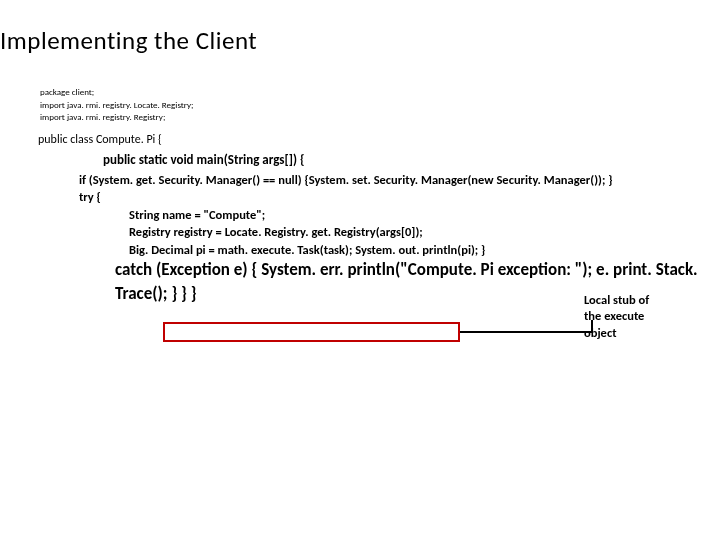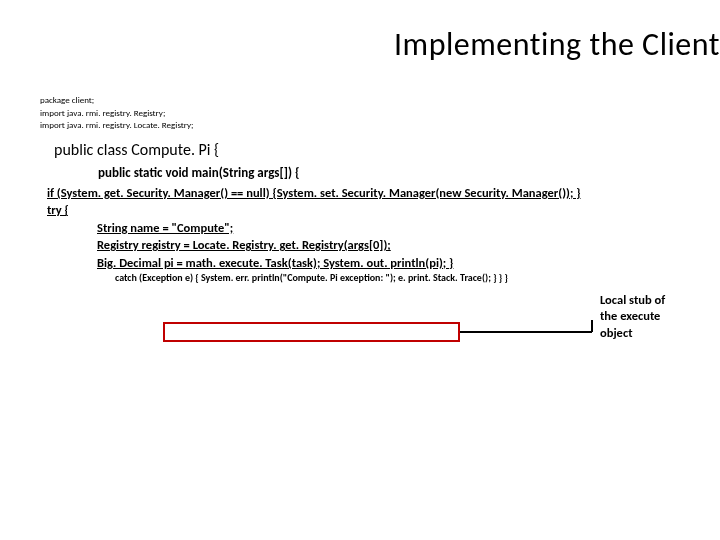--- a/index.html
+++ b/index.html
@@ -5,66 +5,66 @@
     * { margin: 0; padding: 0; box-sizing: border-box; }
     body {
       width: 720px;
       height: 540px;
       background: #ffffff;
       font-family: Calibri, Arial, sans-serif;
       position: relative;
       overflow: hidden;
     }
     .title {
-      font-size: 32px;
+      font-size: 25px;
       font-weight: 400;
-      text-align: right;
+      text-align: left;
       padding-top: 25px;
       padding-bottom: 20px;
       letter-spacing: 0.5px;
     }
     .imports {
       font-size: 9px;
       line-height: 1.4;
       padding-left: 40px;
       padding-bottom: 8px;
       margin-top: 10px;
     }
     .class-decl {
-      font-size: 16px;
-      padding-left: 54px;
+      font-size: 12px;
+      padding-left: 38px;
       padding-bottom: 6px;
     }
     .method-decl {
       font-size: 13px;
       font-weight: bold;
-      padding-left: 98px;
+      padding-left: 75px;
       padding-bottom: 4px;
+      margin-left: 28px;
     }
     .body-block {
       font-size: 12.5px;
       font-weight: bold;
-      padding-left: 47px;
+      padding-left: 79px;
       position: relative;
-      text-decoration: underline;
     }
     .body-line { line-height: 1.4; }
     .inner-block {
       padding-left: 50px;
       position: relative;
     }
     .catch-line {
-      font-size: 10px;
+      font-size: 17px;
       font-weight: bold;
       padding-left: 115px;
       line-height: 1.4;
     }
     .annotation {
       position: absolute;
-      right: 30px;
+      right: 46px;
       top: 292px;
       font-size: 12.5px;
       font-weight: bold;
       line-height: 1.3;
       width: 90px;
     }
     .highlight-box {
       position: absolute;
       border: 2px solid #c00000;
       left: 163px;
@@ -80,22 +80,22 @@
       pointer-events: none;
     }
   </style>
 </head>
 <body>
 
 <div class="title">Implementing the Client</div>
 
 <div class="imports">
   <div>package client;</div>
+  <div>import java. rmi. registry. Locate. Registry;</div>
   <div>import java. rmi. registry. Registry;</div>
-  <div>import java. rmi. registry. Locate. Registry;</div>
 </div>
 
 <div class="class-decl">public class Compute. Pi {</div>
 
 <div class="method-decl">public static void main(String args[]) {</div>
 
 <div class="body-block">
   <div class="body-line">if (System. get. Security. Manager() == null) {System. set. Security. Manager(new Security. Manager()); }</div>
   <div class="body-line">try {</div>
   <div class="inner-block">

